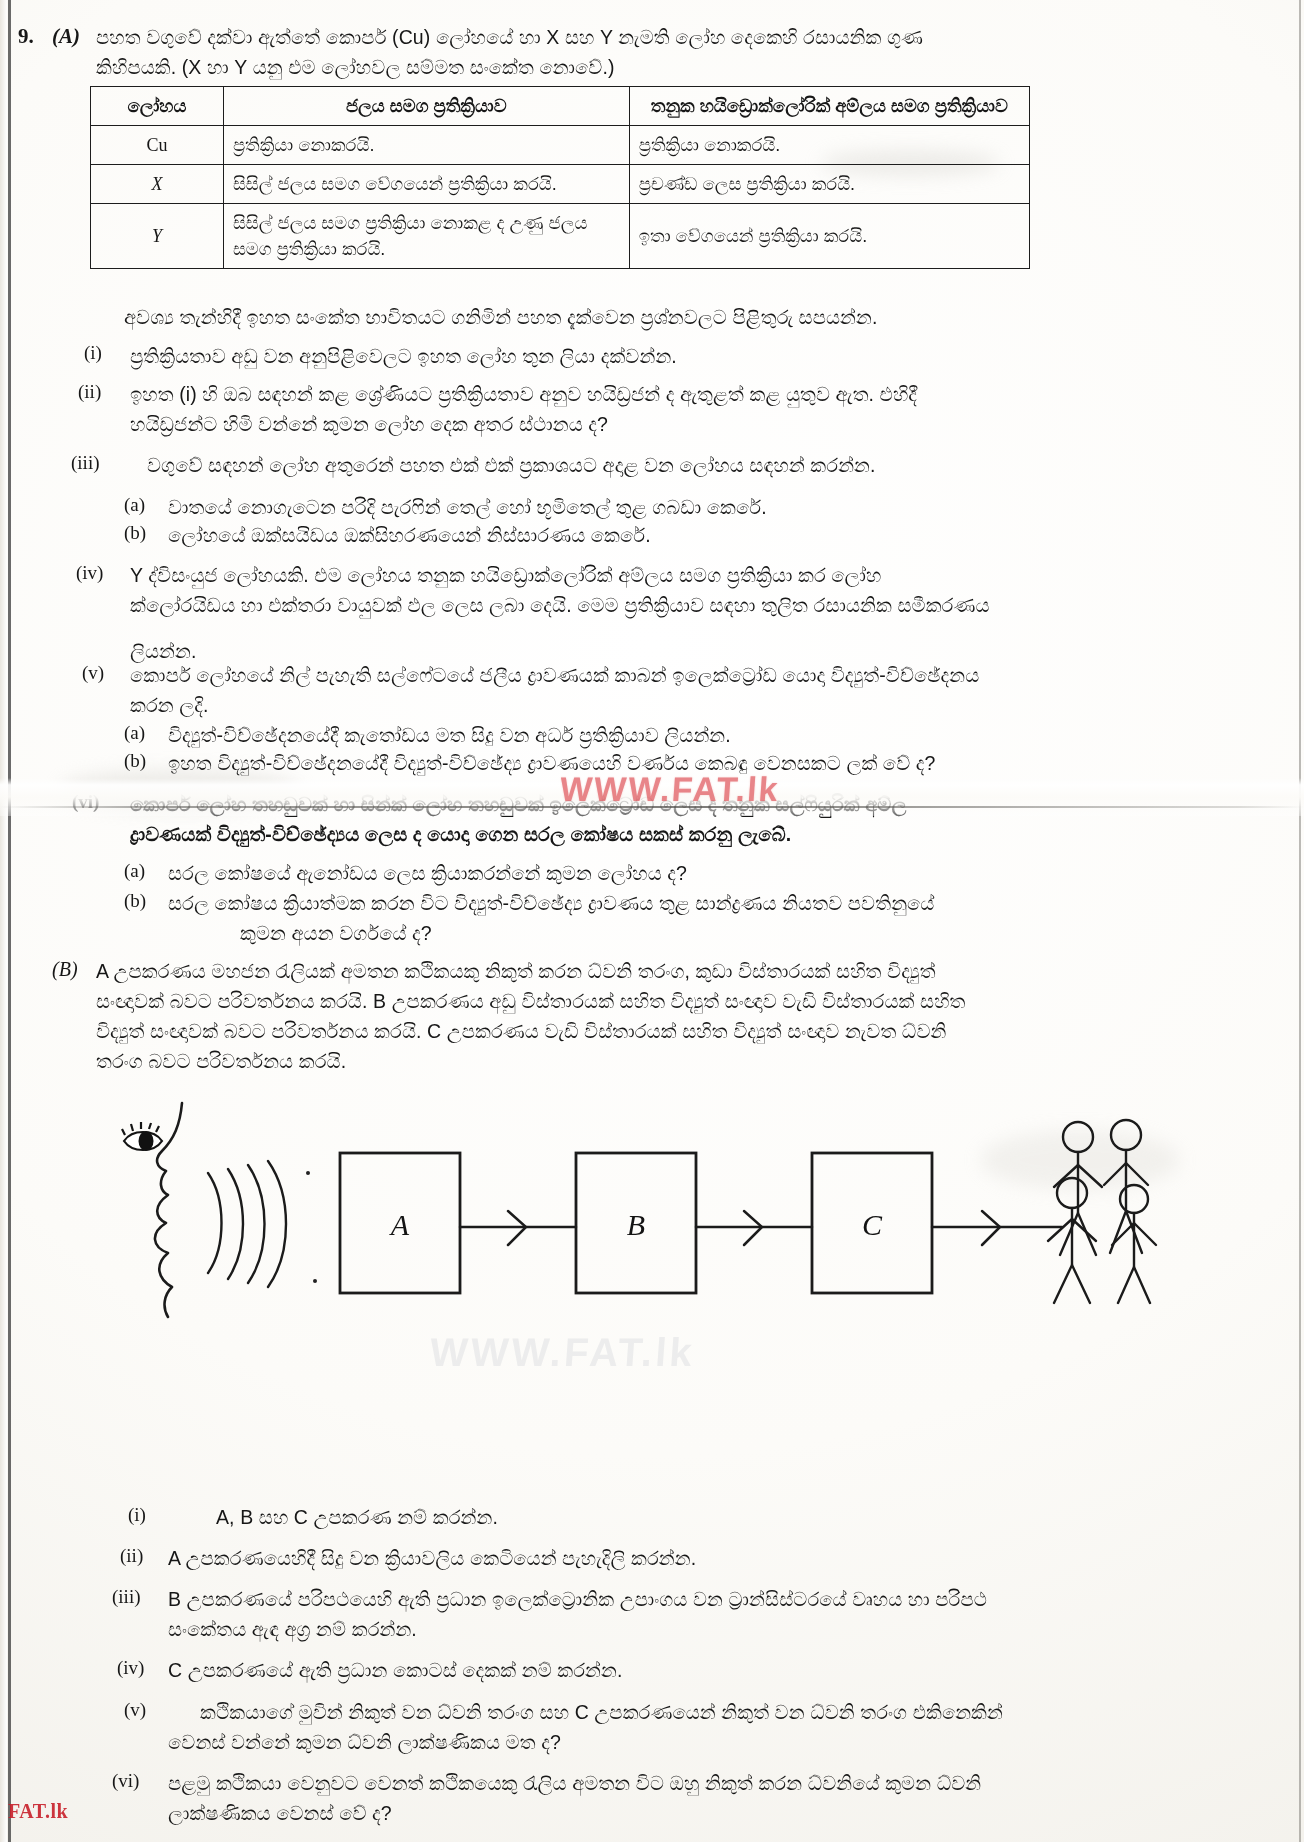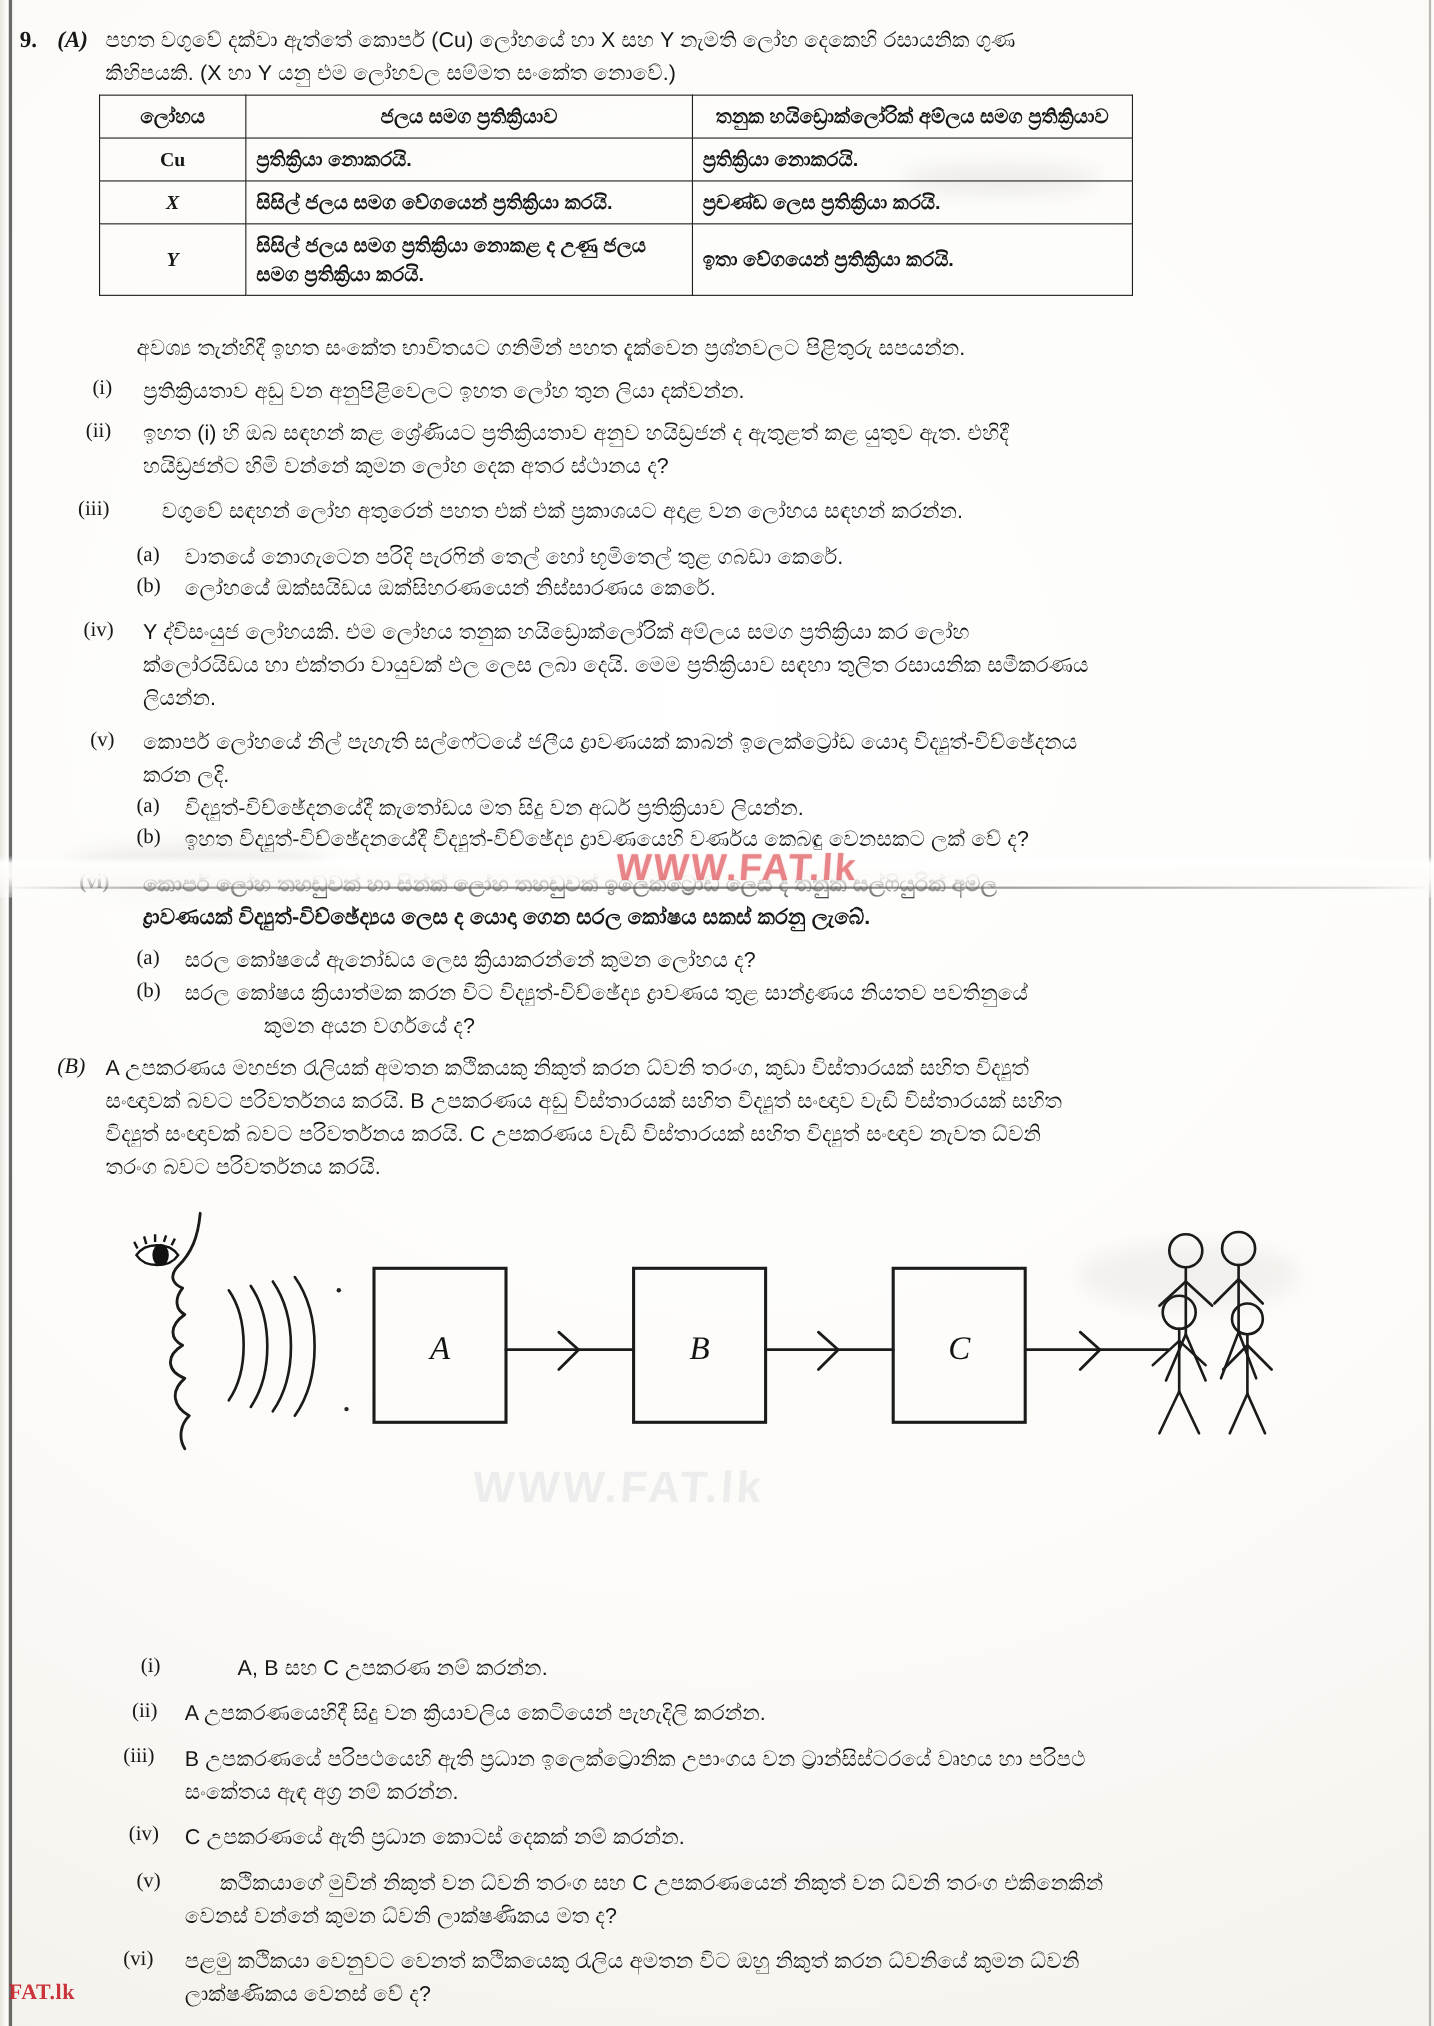--- a/index.html
+++ b/index.html
@@ -39,21 +39,21 @@
   .lbl{position:absolute;font-family:"Liberation Serif",serif;font-size:19px;}
 
   
   .tbl{position:absolute;border-collapse:collapse;}
   .tbl td,.tbl th{
     border:1.6px solid #1d1d1d;
     padding:6px 9px;
     font-size:18px;
     line-height:26px;
     vertical-align:middle;
-    font-weight:700;
+    font-weight:400;
     background:transparent;
   }
   .tbl th{text-align:center;font-weight:600;}
   .c-metal{width:118px;text-align:center;font-family:"Liberation Serif",serif;font-size:19px;}
   .c-water{width:410px;}
   .c-acid{width:400px;}
 
   
   .diagram{position:absolute;}
 
@@ -138,21 +138,21 @@
 
   <div class="lbl" style="left:124px;top:494px;">(a)</div>
   <div class="para si" style="left:168px;top:492px;width:1110px;">වාතයේ නොගැටෙන පරිදි පැරෆින් තෙල් හෝ භූමිතෙල් තුළ ගබඩා කෙරේ.</div>
 
   <div class="lbl" style="left:124px;top:522px;">(b)</div>
   <div class="para si" style="left:168px;top:520px;width:1110px;">ලෝහයේ ඔක්සයිඩය ඔක්සිහරණයෙන් නිස්සාරණය කෙරේ.</div>
 
   <div class="lbl" style="left:76px;top:562px;">(iv)</div>
   <div class="para si" style="left:130px;top:560px;width:1160px;">Y ද්විසංයුජ ලෝහයකි. එම ලෝහය තනුක හයිඩ්‍රොක්ලෝරික් අම්ලය සමග ප්‍රතික්‍රියා කර ලෝහ</div>
   <div class="para si" style="left:130px;top:590px;width:1160px;">ක්ලෝරයිඩය හා එක්තරා වායුවක් ඵල ලෙස ලබා දෙයි. මෙම ප්‍රතික්‍රියාව සඳහා තුලිත රසායනික සමීකරණය</div>
-  <div class="para si" style="left:130px;top:620px;width:1160px;">ලියන්න.</div>
+  <div class="para si" style="left:130px;top:636px;width:1160px;">ලියන්න.</div>
 
   <div class="lbl" style="left:82px;top:662px;">(v)</div>
   <div class="para si" style="left:130px;top:660px;width:1165px;">කොපර් ලෝහයේ නිල් පැහැති සල්ෆේටයේ ජලීය ද්‍රාවණයක් කාබන් ඉලෙක්ට්‍රෝඩ යොදා විද්‍යුත්-විච්ඡේදනය</div>
   <div class="para si" style="left:130px;top:690px;width:1165px;">කරන ලදි.</div>
 
   <div class="lbl" style="left:124px;top:722px;">(a)</div>
   <div class="para si" style="left:168px;top:720px;width:1110px;">විද්‍යුත්-විච්ඡේදනයේදී කැතෝඩය මත සිදු වන අර්ධ ප්‍රතික්‍රියාව ලියන්න.</div>
 
   <div class="lbl" style="left:124px;top:750px;">(b)</div>
   <div class="para si" style="left:168px;top:748px;width:1115px;">ඉහත විද්‍යුත්-විච්ඡේදනයේදී විද්‍යුත්-විච්ඡේද්‍ය ද්‍රාවණයෙහි වර්ණය කෙබඳු වෙනසකට ලක් වේ ද?</div>

